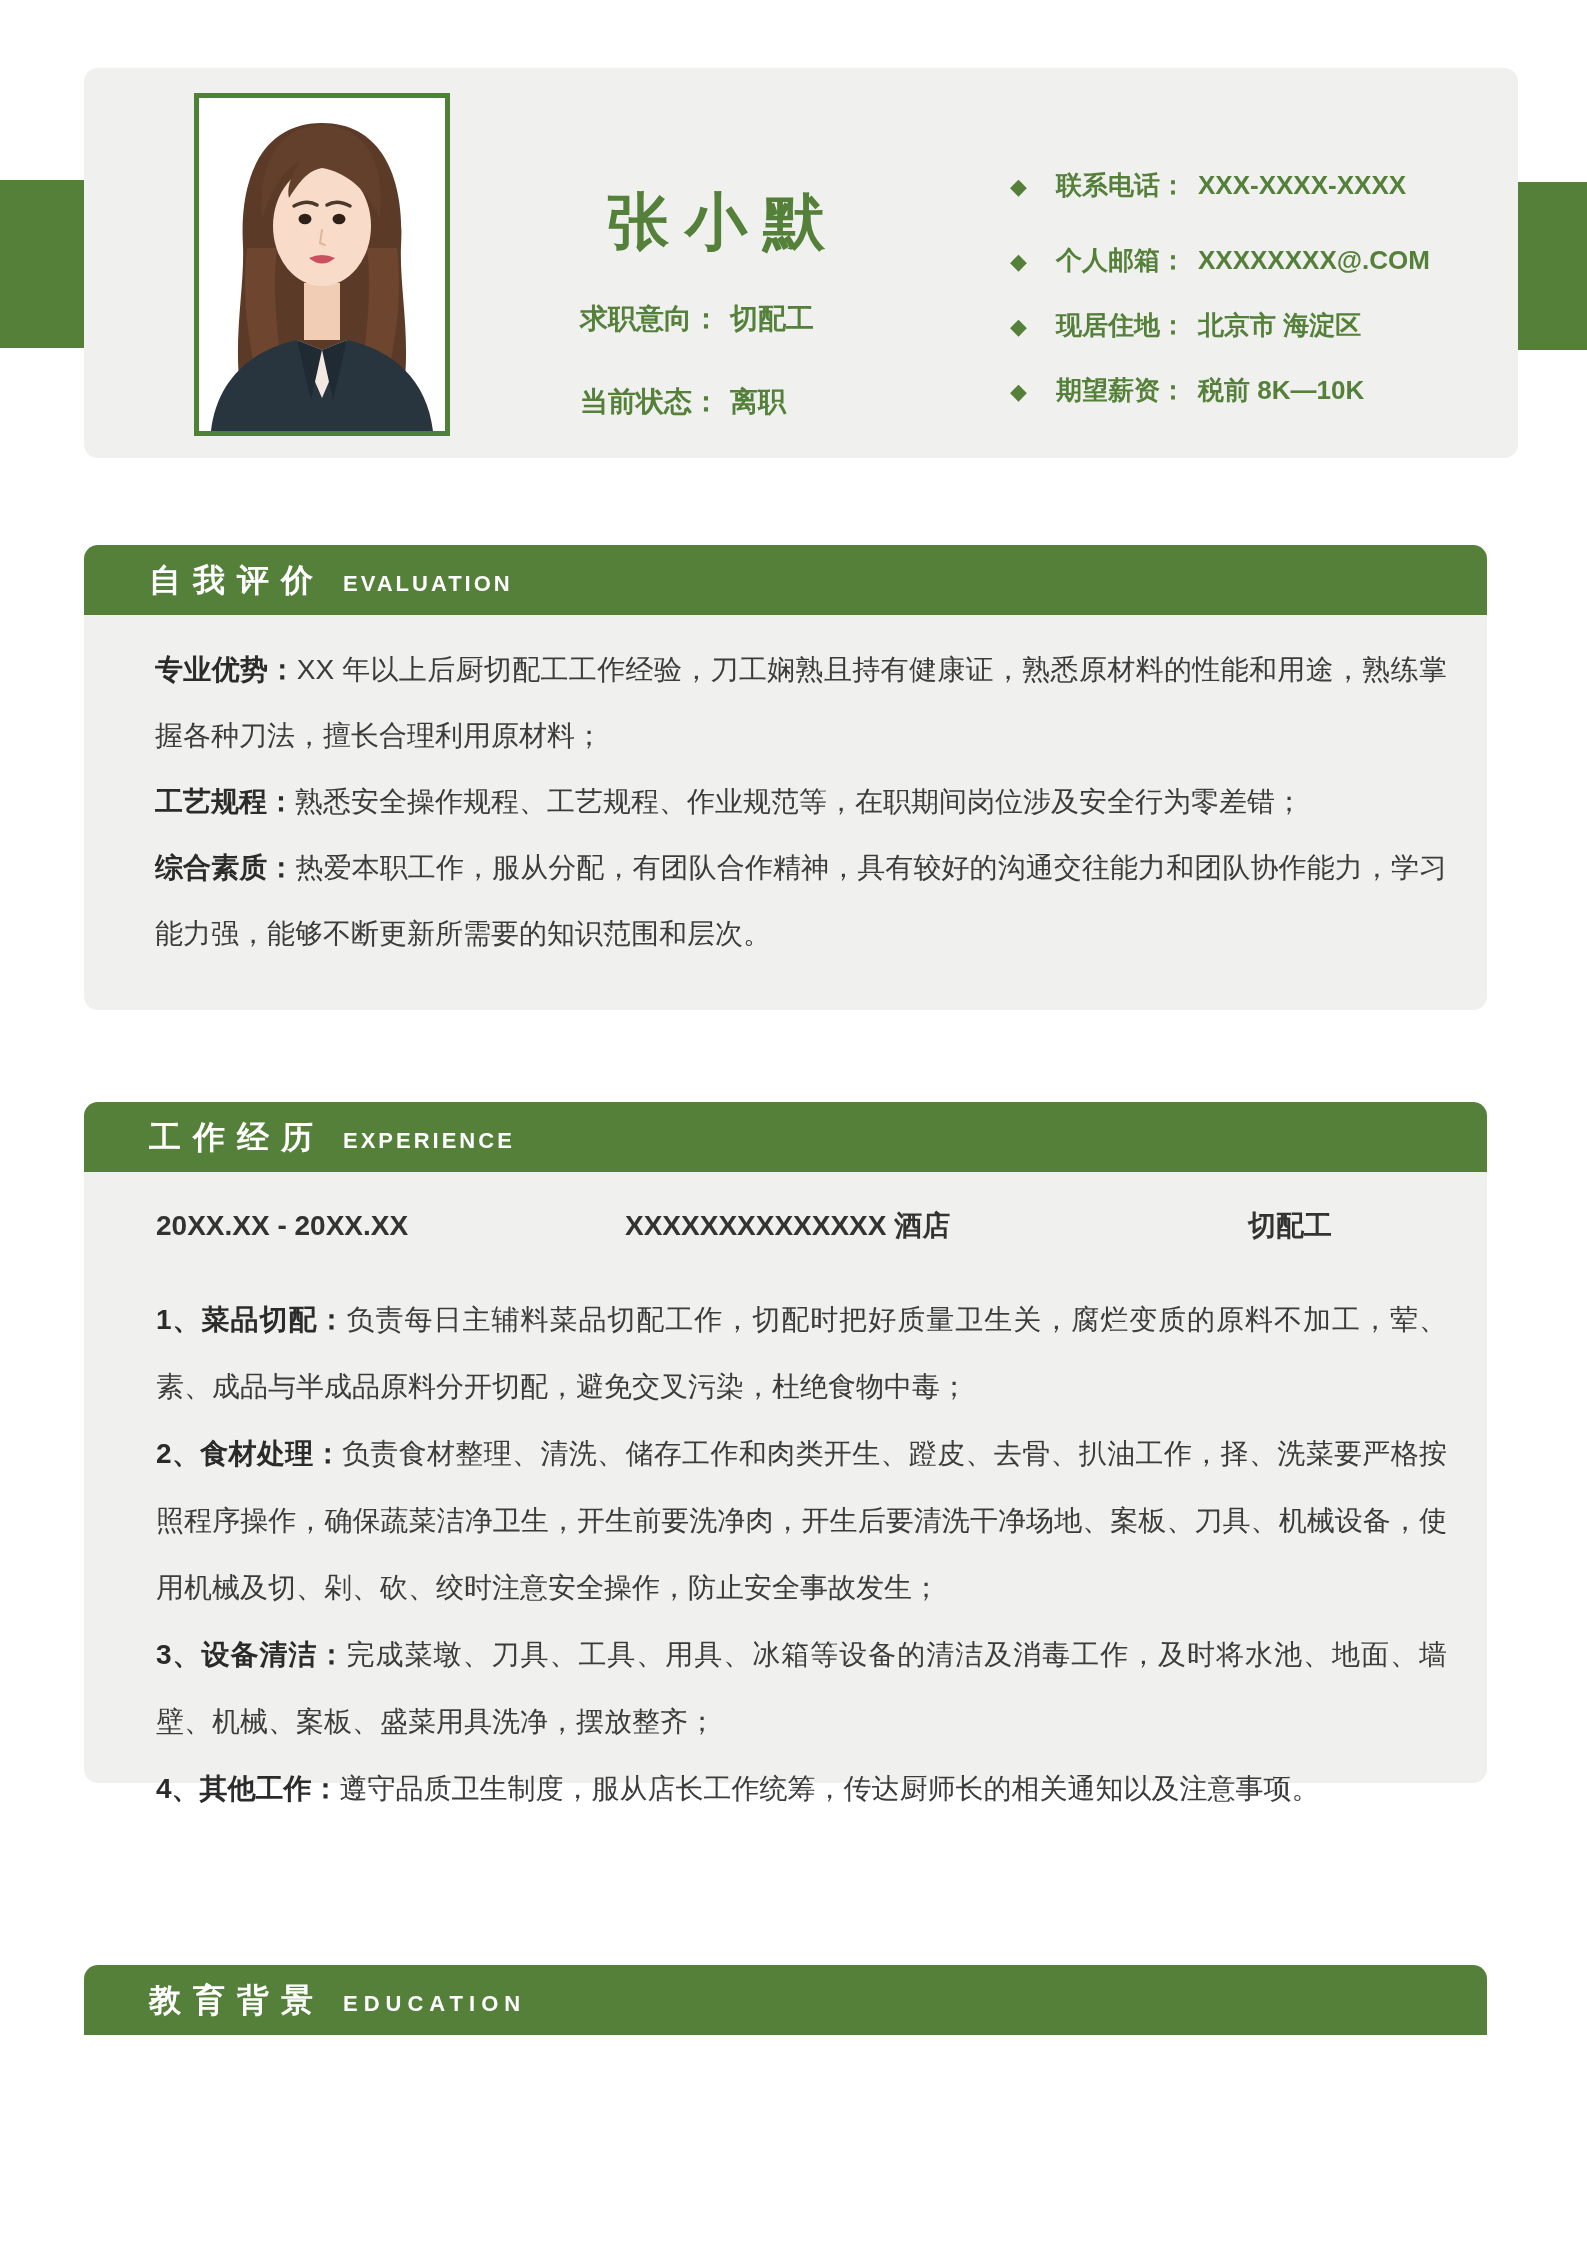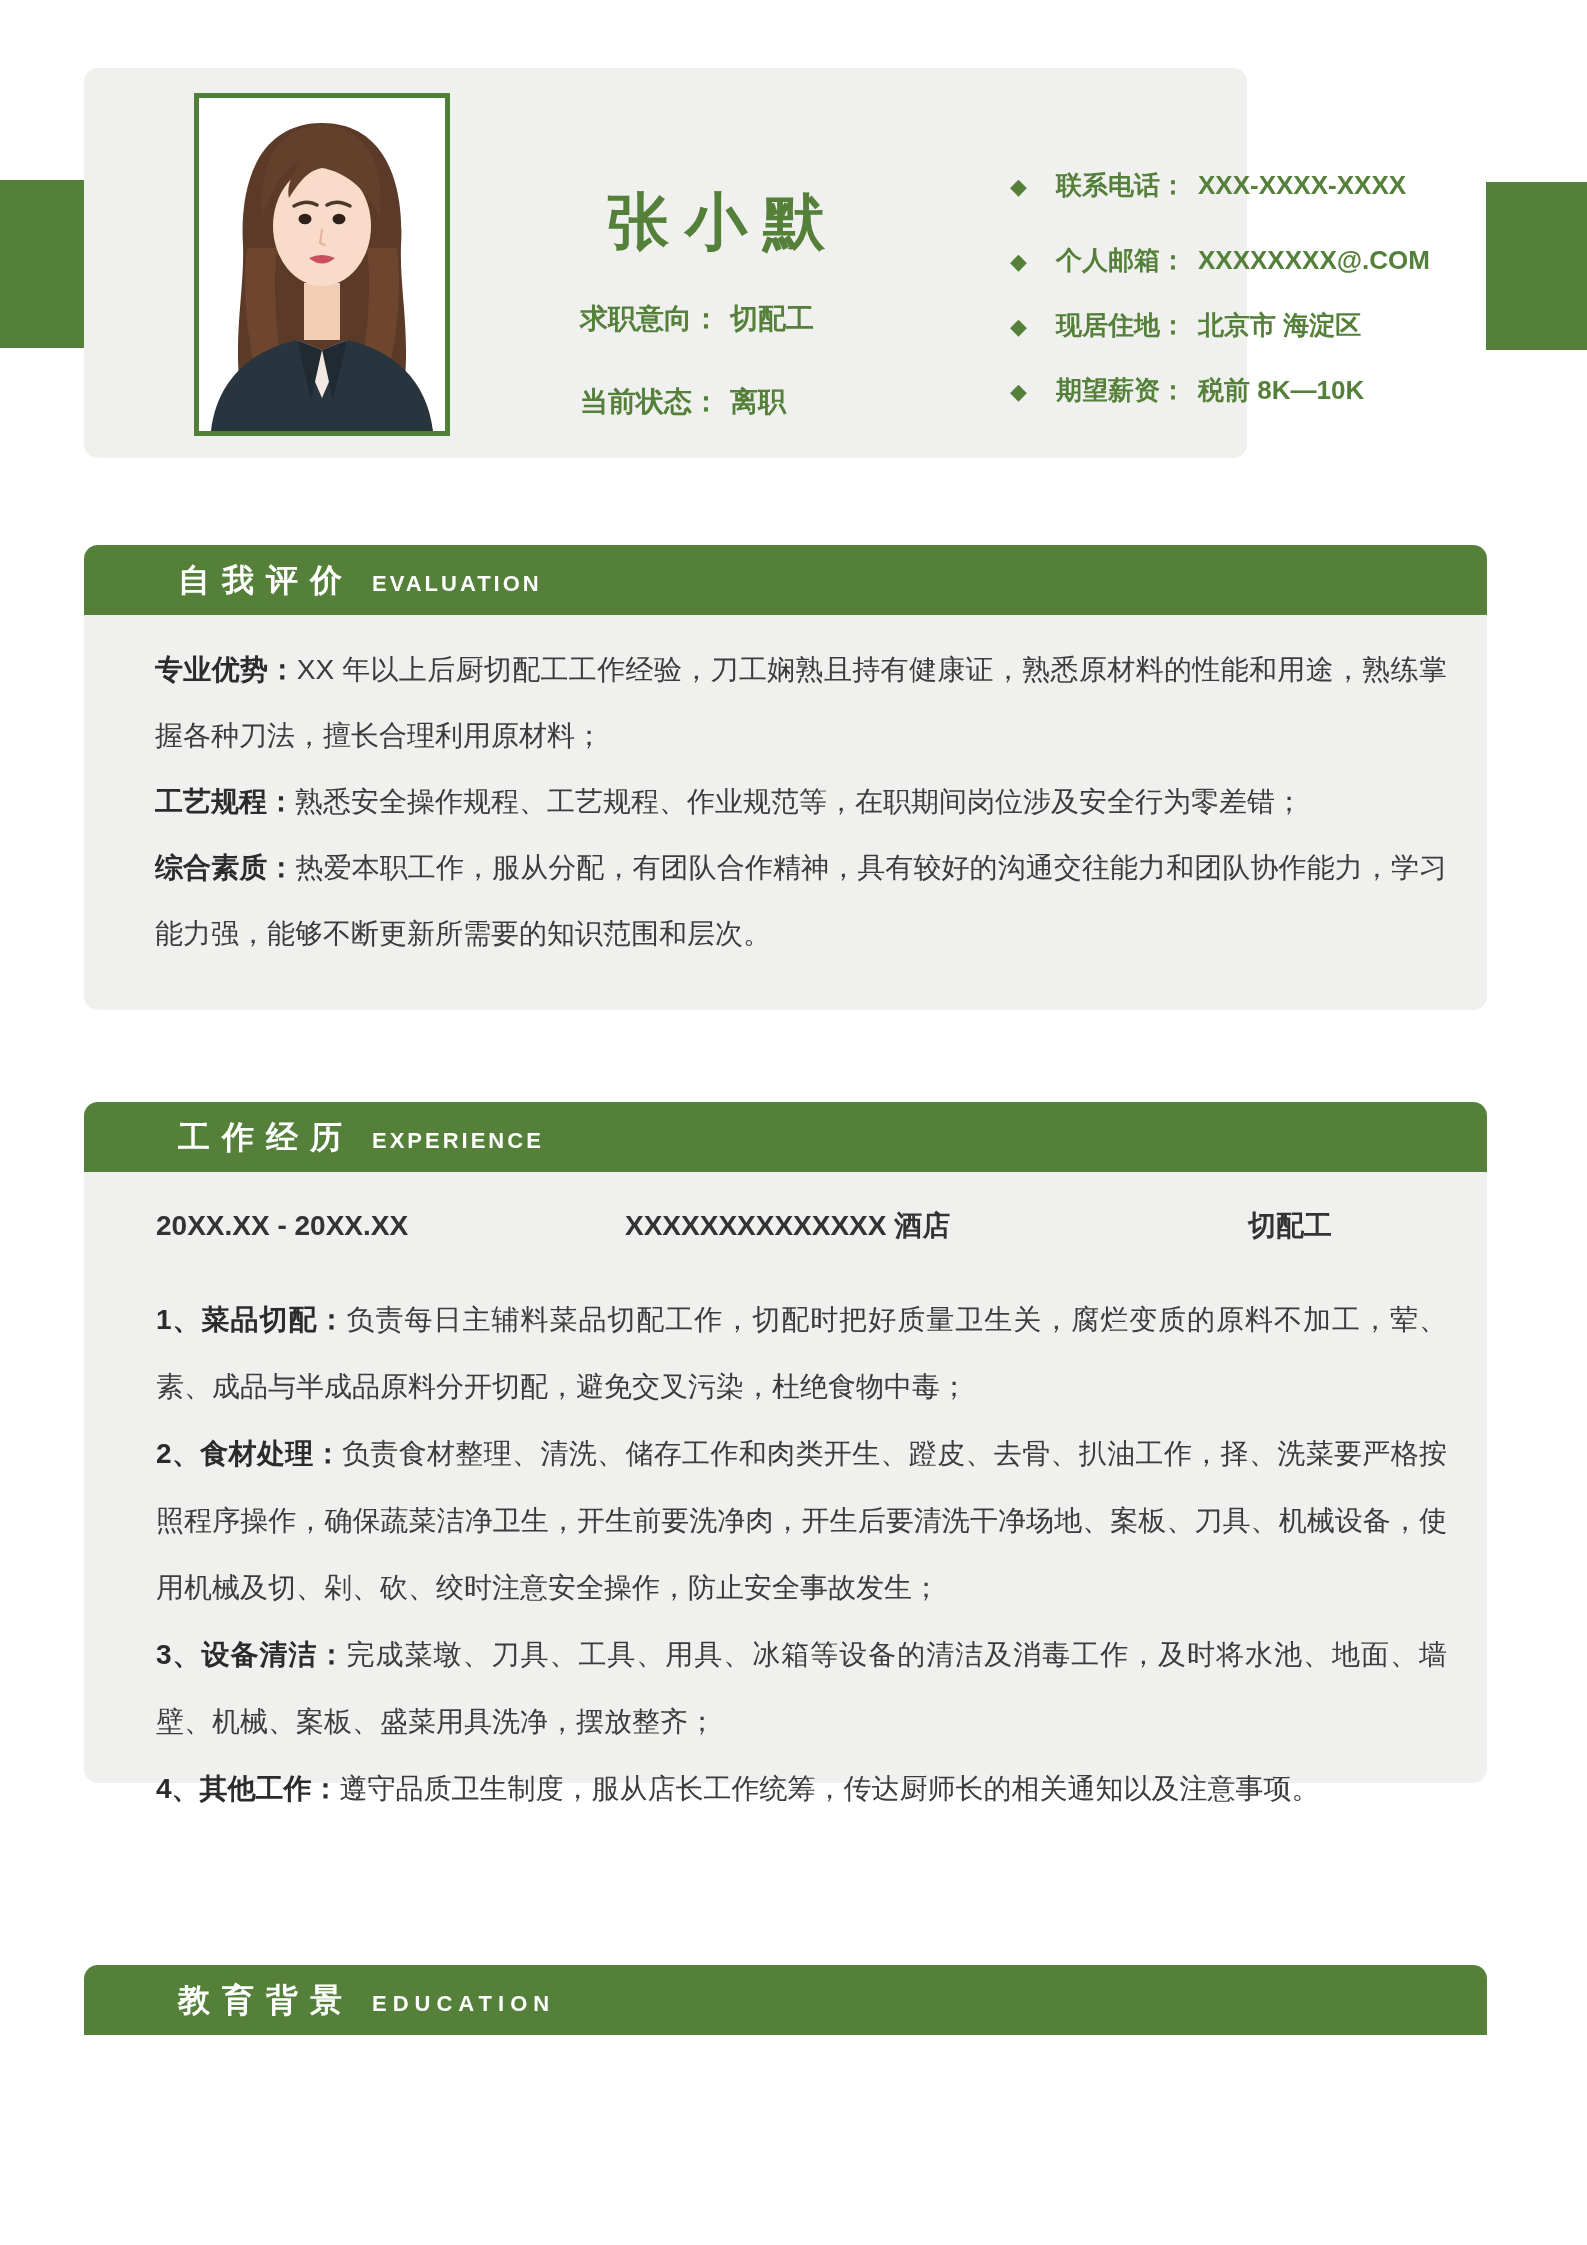--- a/index.html
+++ b/index.html
@@ -5,21 +5,21 @@
   html,body{margin:0;padding:0;background:#ffffff;}
   .page{
     position:relative;width:1587px;height:2245px;background:#ffffff;overflow:hidden;
     font-family:"Liberation Sans","DejaVu Sans",sans-serif;
   }
   .ribbon{position:absolute;background:#54803A;}
   .ribbon-left{left:0;top:180px;width:84px;height:168px;}
   .ribbon-right{right:0;top:182px;width:101px;height:168px;}
 
   .top-card{
-    position:absolute;left:84px;top:68px;width:1163px;height:390px;
+    position:absolute;left:84px;top:68px;width:1434px;height:390px;
     background:#F0F0EE;border-radius:14px;
   }
   .photo-frame{
     position:absolute;left:110px;top:25px;width:246px;height:333px;
     background:#ffffff;border:5px solid #4F8038;box-sizing:content-box;overflow:hidden;
   }
   .person-name{
     position:absolute;left:523px;top:112px;margin:0;
     font-size:62px;font-weight:bold;color:#54803A;letter-spacing:16px;white-space:nowrap;
   }
@@ -31,21 +31,21 @@
   .contact{position:absolute;left:926px;white-space:nowrap;font-size:26px;font-weight:bold;color:#54803A;}
   .contact .diamond{display:inline-block;width:46px;font-size:22px;color:#54803A;}
   .contact .c-value{margin-left:12px;}
 
   .sec{position:absolute;left:84px;width:1403px;}
   .sec-eval{top:545px;}
   .sec-exp{top:1102px;}
   .sec-edu{top:1965px;}
   .sec-bar{
     height:70px;background:#54803A;border-radius:14px 14px 0 0;
-    display:flex;align-items:baseline;padding-left:94px;box-sizing:border-box;color:#ffffff;
+    display:flex;align-items:baseline;padding-left:65px;box-sizing:border-box;color:#ffffff;
   }
   .sec-zh{font-size:32px;font-weight:bold;letter-spacing:12px;line-height:70px;}
   .sec-en{font-size:22px;font-weight:bold;letter-spacing:3px;margin-left:18px;}
   .sec-edu .sec-en{letter-spacing:6px;}
   .sec-body{
     background:#F0F0EE;border-radius:0 0 14px 14px;box-sizing:border-box;
     font-size:28px;color:#3C3C3C;
   }
   .body-eval{height:395px;padding:22px 40px 0 71px;}
   .body-eval p{margin:0;line-height:66px;text-align:justify;}

